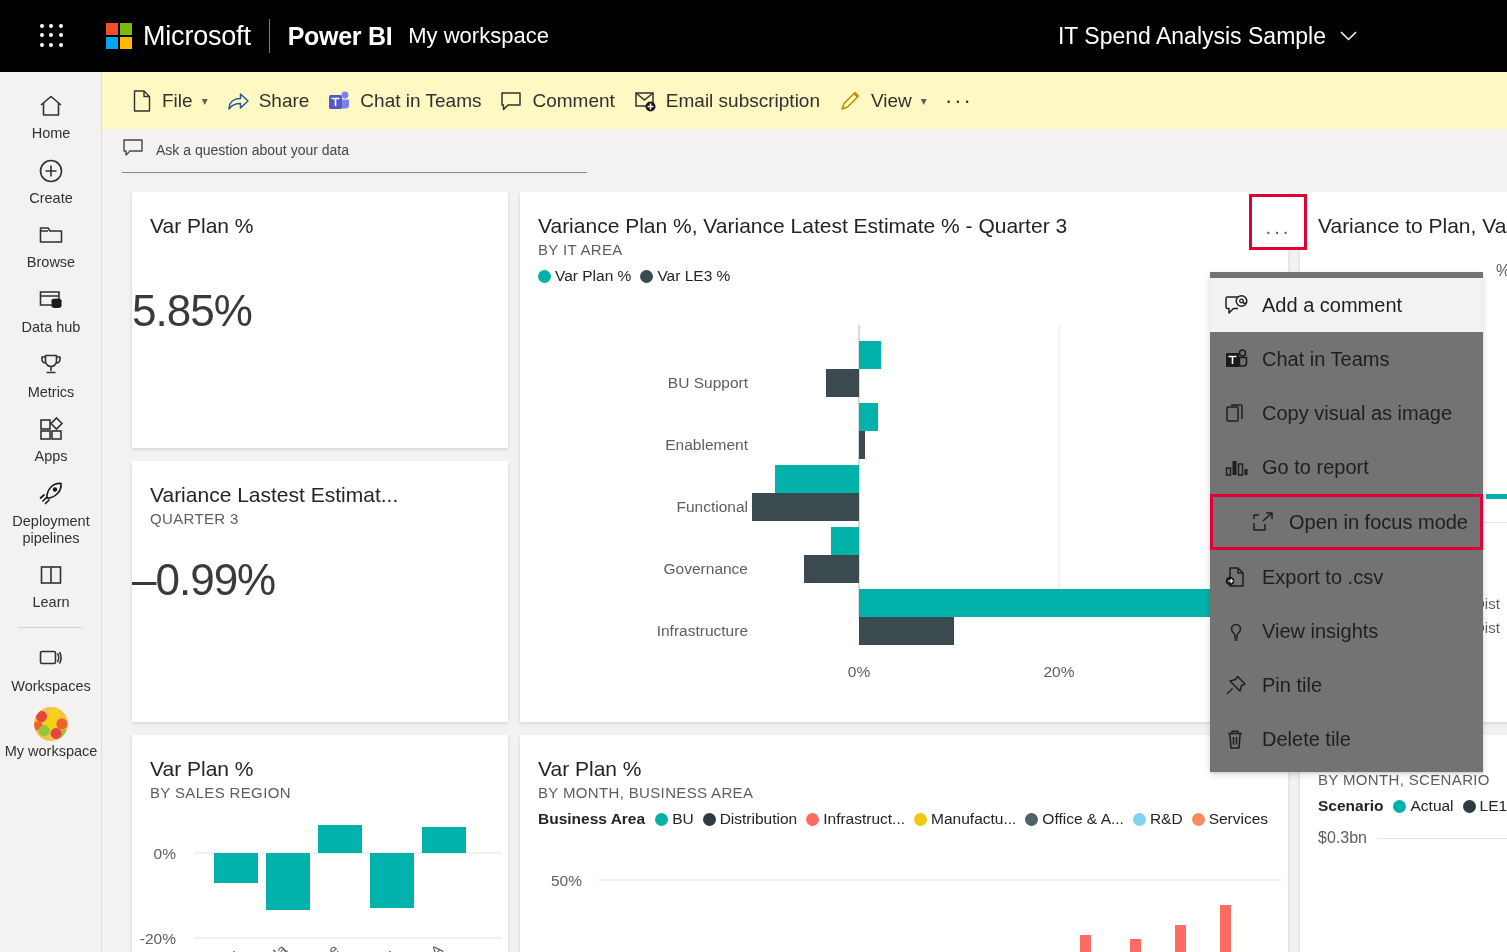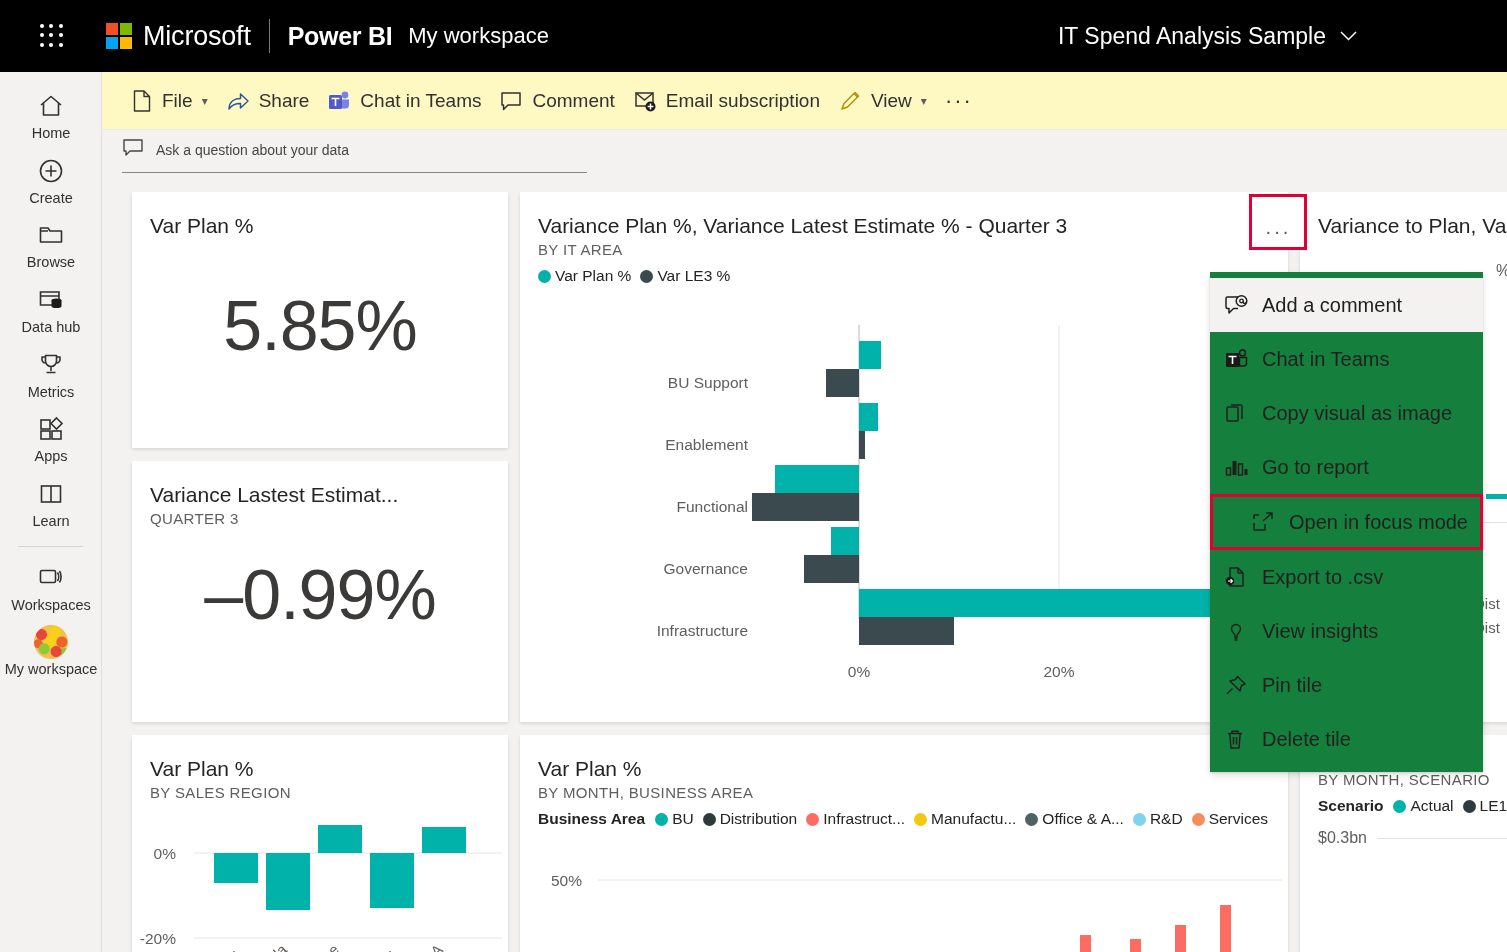--- a/index.html
+++ b/index.html
@@ -118,22 +118,22 @@
   .tile {
     position: absolute; background:#ffffff;
     box-shadow: 0 0.3px 0.9px rgba(0,0,0,.10), 0 1.6px 3.6px rgba(0,0,0,.13);
   }
   .tile-title { font-size: 21px; color:#252423; }
   .tile-sub {
     font-size: 15px; color:#605e5c; letter-spacing: .35px;
     margin-top: 3px; text-transform: uppercase;
   }
   .card-big {
-    font-size: 70px; color:#3b3a39; font-weight: 300;
-    text-align:center; letter-spacing:-1px;
+    font-size: 44px; color:#3b3a39; font-weight: 300;
+    text-align:left; letter-spacing:-1px;
   }
 
   
   .legend { display:flex; align-items:center; flex-wrap:nowrap; margin-top: 9px; }
   .lg { display:flex; align-items:center; margin-right: 9px; white-space:nowrap; }
   .lg .dot { width:13px; height:13px; border-radius:50%; margin-right:4px; flex:none; }
   .lg .nm { font-size: 15.5px; color:#252423; }
   .lg-title { font-size:15.5px; color:#252423; font-weight:700; margin-right:10px; }
 
   
@@ -147,21 +147,21 @@
   .dots-btn {
     position:absolute; width:58px; height:56px;
     border:3px solid #e00034; background:#ffffff;
     display:flex; align-items:flex-end; justify-content:center;
     padding-bottom:10px; cursor:pointer; z-index: 12;
   }
   .dots-btn span { color:#605e5c; font-size:20px; letter-spacing:2px; line-height:.6; }
 
   
   .ctxmenu {
-    position:absolute; background:#15803d; z-index: 30;
+    position:absolute; background:#737373; z-index: 30;
     box-shadow: 0 3.2px 7.2px rgba(0,0,0,.13), 0 0.6px 1.8px rgba(0,0,0,.11);
     padding: 6px 0; width: 273px;
   }
   .ctx-item {
     display:flex; align-items:center; height:54px; padding-left: 14px;
     cursor:pointer; font-size: 20px; color:#201f1e;
   }
   .ctx-item.hovered { background:#f3f2f1; }
   .ctx-item.highlight { border: 3px solid #e00034; height: 56px; padding-left: 38px; }
   .ctx-ic { width:34px; display:flex; align-items:center; justify-content:flex-start; flex:none; }
@@ -259,20 +259,30 @@
       <svg width="28" height="28" viewBox="0 0 28 28">
         <rect x="4" y="5" width="9" height="9" fill="none" stroke="#323130" stroke-width="1.6"></rect>
         <rect x="4" y="16" width="9" height="8" fill="none" stroke="#323130" stroke-width="1.6"></rect>
         <rect x="15" y="16" width="9" height="8" fill="none" stroke="#323130" stroke-width="1.6"></rect>
         <path d="M19.5 3 L25 8.5 L19.5 14 L14 8.5 Z" fill="none" stroke="#323130" stroke-width="1.6"></path>
       </svg>
     </span>
     <span class="lbl">Apps</span>
   </div>
 
+  <div class="nav-item">
+    <span class="ic">
+      <svg width="28" height="28" viewBox="0 0 28 28">
+        <path d="M10 18 C10 18 9 12 14 7 C18 3 24 3.5 24 3.5 C24 3.5 24.5 9.5 20.5 13.5 C15.5 18.5 10 18 10 18 Z" fill="none" stroke="#1b1a19" stroke-width="1.7" stroke-linejoin="round"></path>
+        <circle cx="18" cy="9.5" r="2.2" fill="#1b1a19"></circle>
+        <path d="M9.5 17.5 L6 21 M7 15 L3.5 18 M12 20 L8.5 23.5" stroke="#1b1a19" stroke-width="1.7" stroke-linecap="round"></path>
+      </svg>
+    </span>
+    <span class="lbl">Deployment pipelines</span>
+  </div>
 
   <div class="nav-item">
     <span class="ic">
       <svg width="28" height="28" viewBox="0 0 28 28">
           <rect x="4.5" y="6" width="19" height="16" fill="none" stroke="#323130" stroke-width="1.6"></rect>
           <path d="M14 6 V22" stroke="#323130" stroke-width="1.6"></path>
         </svg>
     </span>
     <span class="lbl">Learn</span>
   </div>

